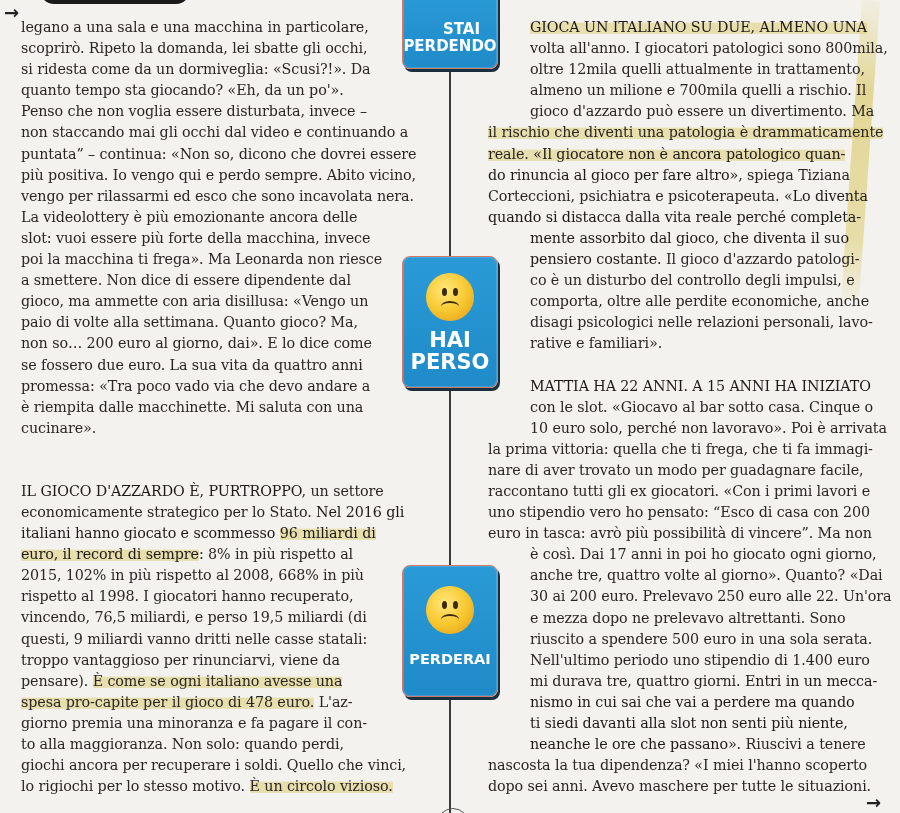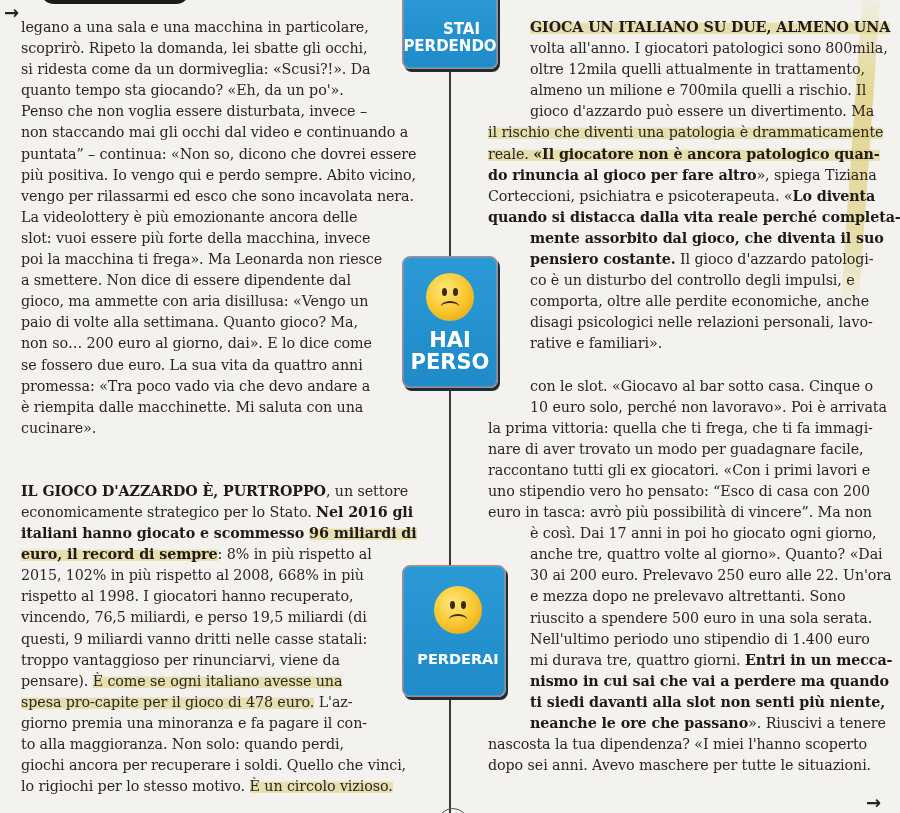--- a/index.html
+++ b/index.html
@@ -7,21 +7,21 @@
     width:900px; height:813px; overflow:hidden; position:relative;
     background:#f3f2ef;
     font-family:"DejaVu Serif", "Liberation Serif", serif;
     color:#2a2624;
   }
   .col { position:absolute; font-size:14.3px; line-height:21.1px; letter-spacing:-0.1px; }
   .col p { margin:0; white-space:nowrap; }
   .left { left:21px; top:17px; width:395px; }
   .right { left:488px; top:17px; width:395px; }
   .ind { padding-left:42px; }
-  b { font-weight:bold; color:#1e1a18; }
+  b { font-weight:normal; color:#1e1a18; }
   .hl { background:linear-gradient(transparent 20%, rgba(222,206,120,0.55) 25%, rgba(222,206,120,0.55) 90%, transparent 95%); }
   .gap { height:21px; }
   .arrow { position:absolute; font-family:"DejaVu Sans", sans-serif; font-size:18px; color:#222; font-weight:bold; }
   .vline { position:absolute; left:449px; width:1.5px; background:#3a3a3a; }
   .badge {
     position:absolute; left:402px; width:94px;
     background:linear-gradient(180deg,#2a9ad6 0%,#1f8bc9 100%);
     border-radius:8px;
     box-shadow: 2px 3px 0 #1a2f3e, inset 0 0 0 1px rgba(255,255,255,0.15);
     border:1px solid #d07a6a;
@@ -64,21 +64,21 @@
 <div class="badge" style="top:256px;height:130px;">
   <div class="smiley" style="margin-top:16px;">
     <span class="eye l"></span>
       <span class="eye r"></span>
       <span class="mouth"></span>
   </div>
   <span class="lbl" style="font-size:21px;line-height:22px;margin-top:8px;">HAI</span>
   <span class="lbl" style="font-size:21px;line-height:22px;">PERSO</span>
 </div>
 
-<div class="badge" style="top:565px;height:130px;padding-left:8px;">
+<div class="badge" style="top:565px;height:130px;">
   <div class="smiley" style="margin-top:20px;">
     <span class="eye l"></span>
       <span class="eye r"></span>
       <span class="mouth"></span>
   </div>
   <span class="lbl" style="font-size:14.5px;line-height:18px;margin-top:16px;">PERDERAI</span>
 </div>
 
 <div class="circle"></div>
 
@@ -133,20 +133,21 @@
   <p><b>do rinuncia al gioco per fare altro</b><span>», spiega Tiziana</span></p>
   <p><span>Corteccioni, psichiatra e psicoterapeuta. «</span><b>Lo diventa</b></p>
   <p><b>quando si distacca dalla vita reale perché completa-</b></p>
   <p class="ind"><b>mente assorbito dal gioco, che diventa il suo</b></p>
   <p class="ind"><b>pensiero costante.</b><span> Il gioco d'azzardo patologi-</span></p>
   <p class="ind">co è un disturbo del controllo degli impulsi, e</p>
   <p class="ind">comporta, oltre alle perdite economiche, anche</p>
   <p class="ind">disagi psicologici nelle relazioni personali, lavo-</p>
   <p class="ind">rative e familiari».</p>
   <div class="gap"></div>
+  <p class="ind"><b>MATTIA HA 22 ANNI. A 15 ANNI HA INIZIATO</b></p>
   <p class="ind">con le slot. «Giocavo al bar sotto casa. Cinque o</p>
   <p class="ind">10 euro solo, perché non lavoravo». Poi è arrivata</p>
   <p>la prima vittoria: quella che ti frega, che ti fa immagi-</p>
   <p>nare di aver trovato un modo per guadagnare facile,</p>
   <p>raccontano tutti gli ex giocatori. «Con i primi lavori e</p>
   <p>uno stipendio vero ho pensato: “Esco di casa con 200</p>
   <p>euro in tasca: avrò più possibilità di vincere”. Ma non</p>
   <p class="ind">è così. Dai 17 anni in poi ho giocato ogni giorno,</p>
   <p class="ind">anche tre, quattro volte al giorno». Quanto? «Dai</p>
   <p class="ind">30 ai 200 euro. Prelevavo 250 euro alle 22. Un'ora</p>

